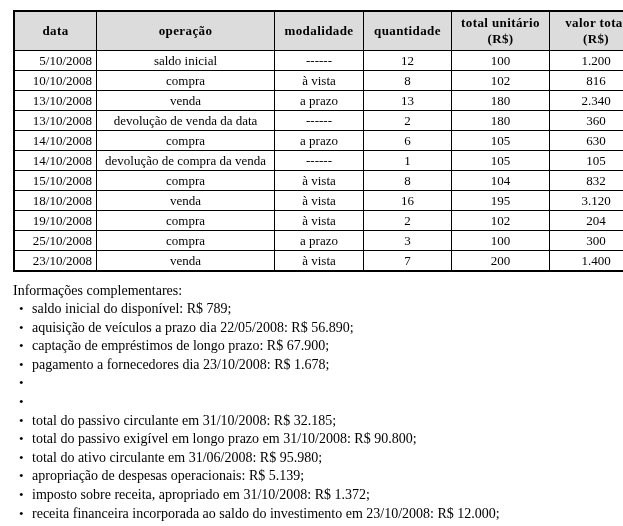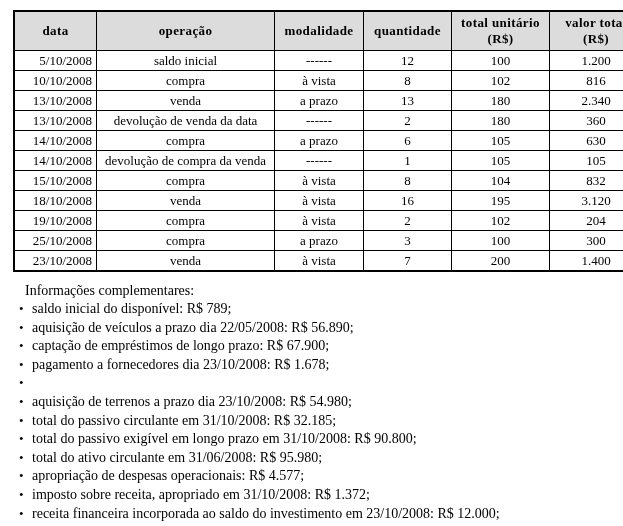--- a/index.html
+++ b/index.html
@@ -56,21 +56,21 @@
   
   td.c0 { text-align: right; padding-right: 8px; }
   td.c1 { text-align: center;  padding-left: 8px; }
   td.c2, td.c3, td.c4, td.c5 { text-align: center; }
 
   .notes {
     margin-top: 9px;
     font-size: 14px;
   }
   .notes-title {
-    margin-left: 12px;
+    margin-left: 0px;
     line-height: 19px;
   }
   ul.notes-list {
     list-style: none;
     margin: 0;
     padding: 0;
   }
   ul.notes-list li {
     display: flex;
     align-items: baseline;
@@ -226,37 +226,36 @@
         </li>
         <li>
           <span class="bullet">•</span>
           <span class="note-text">pagamento a fornecedores dia 23/10/2008: R$ 1.678;</span>
         </li>
         <li>
           <span class="bullet">•</span>
         </li>
         <li>
           <span class="bullet">•</span>
-          <span class="note-text">aquisição de terrenos a prazo dia 23/10/2008: R$ 54.980;</span>
         </li>
         <li>
           <span class="bullet">•</span>
           <span class="note-text">total do passivo circulante em 31/10/2008: R$ 32.185;</span>
         </li>
         <li>
           <span class="bullet">•</span>
           <span class="note-text">total do passivo exigível em longo prazo em 31/10/2008: R$ 90.800;</span>
         </li>
         <li>
           <span class="bullet">•</span>
           <span class="note-text">total do ativo circulante em 31/06/2008: R$ 95.980;</span>
         </li>
         <li>
           <span class="bullet">•</span>
-          <span class="note-text">apropriação de despesas operacionais: R$ 4.577;</span>
+          <span class="note-text">apropriação de despesas operacionais: R$ 5.139;</span>
         </li>
         <li>
           <span class="bullet">•</span>
           <span class="note-text">imposto sobre receita, apropriado em 31/10/2008: R$ 1.372;</span>
         </li>
         <li>
           <span class="bullet">•</span>
           <span class="note-text">receita financeira incorporada ao saldo do investimento em 23/10/2008: R$ 12.000;</span>
         </li>
         <li>

